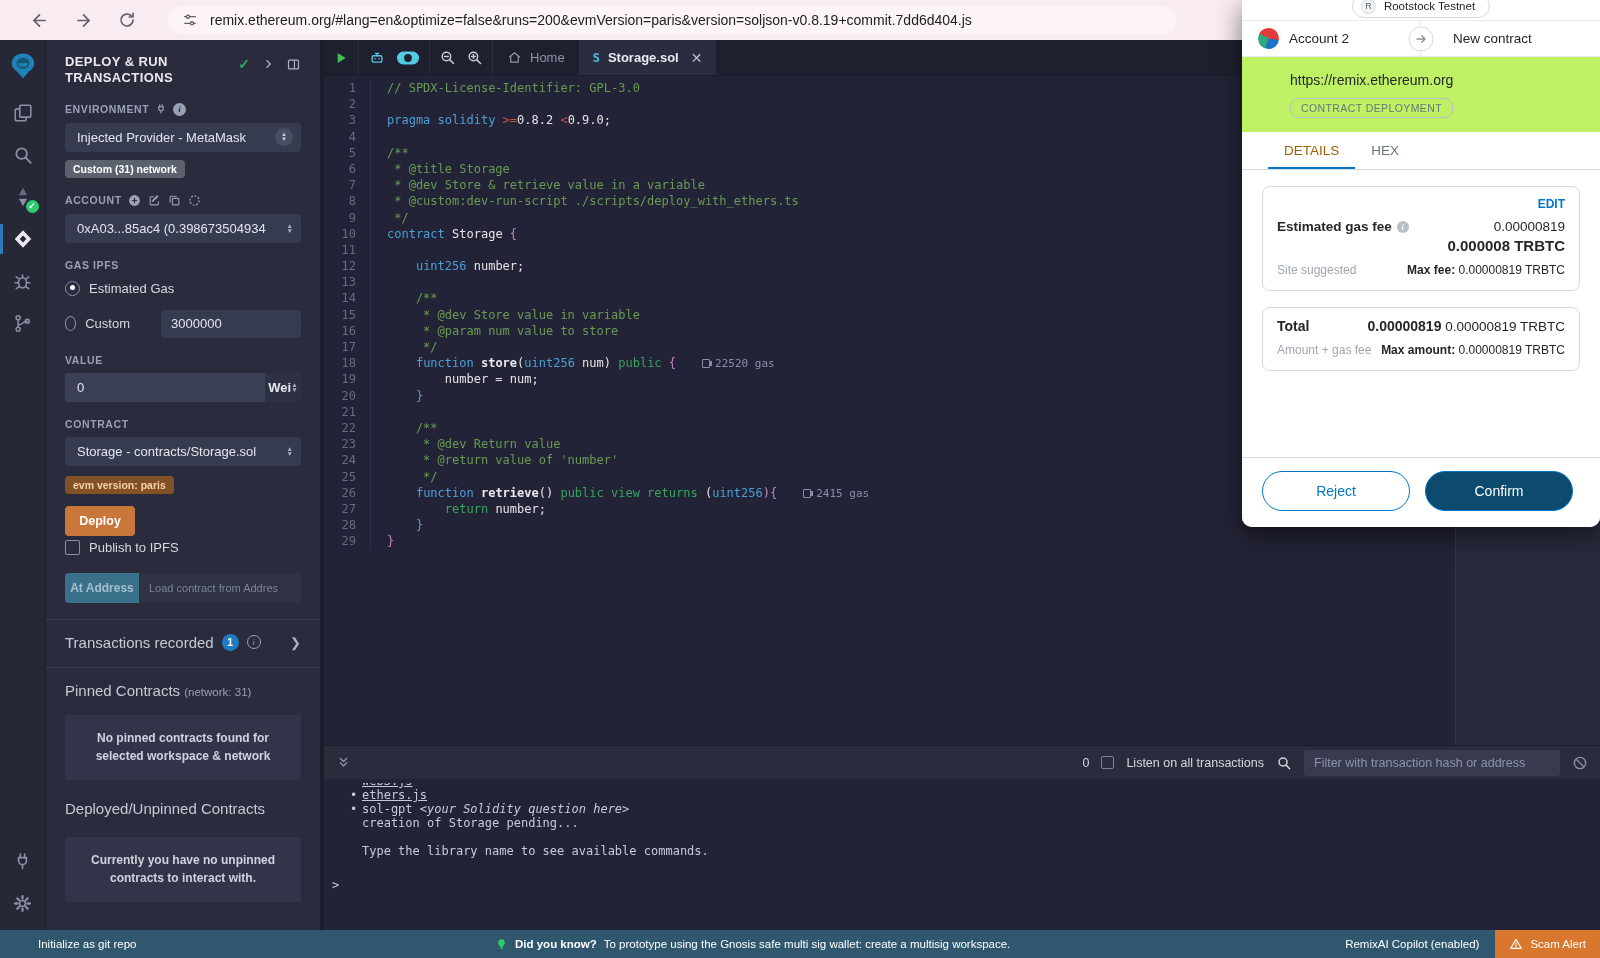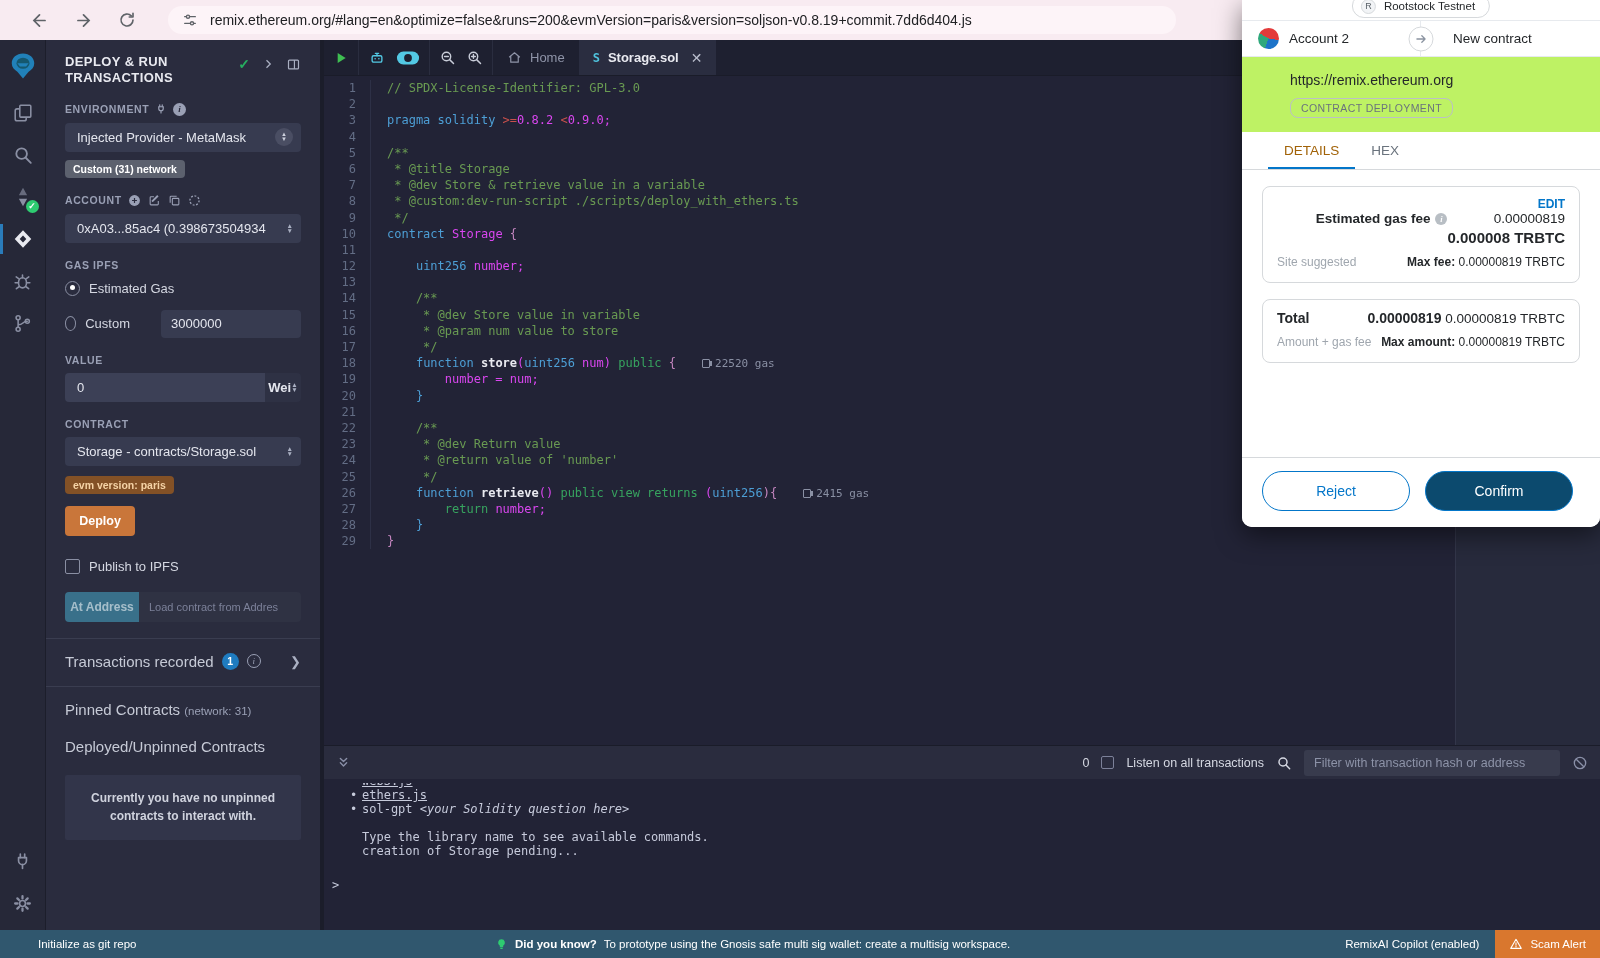--- a/index.html
+++ b/index.html
@@ -47,21 +47,21 @@
   .gas-input { width:140px; height:28px; background:#373b50; border:none; border-radius:4px; color:#e4e6ee;
     font-size:13px; padding:0 10px; margin-left:22px; font-family:"Liberation Sans",sans-serif; }
   .value-row { margin-top:7px; display:flex; height:29px; border-radius:4px; overflow:hidden; }
   .value-input { flex:1; background:#3c4056; border:none; color:#e4e6ee; font-size:13px; padding:0 12px; font-family:"Liberation Sans",sans-serif; }
   .unit-box { width:72px; background:#2e3144; display:flex; align-items:center; justify-content:center; 
     font-size:13px; font-weight:bold; color:#e4e6ee; }
   .evm-badge { display:inline-block; margin-top:10px; background:#835126; color:#f5d3a6; font-size:10.5px;
     font-weight:bold; border-radius:4px; padding:3px 8px; }
   #deploy-btn { display:block; margin-top:12px; width:70px; height:30px; background:#c9763a; color:#fff;
     border:none; border-radius:4px; font-size:12.5px; font-weight:bold; font-family:"Liberation Sans",sans-serif; }
-  .chk-row { display:flex; align-items:center; gap:9px; margin-top:23px; font-size:13px; color:#d5d8e2;text-align:right; }
+  .chk-row { display:flex; align-items:center; gap:9px; margin-top:4px; font-size:13px; color:#d5d8e2;text-align:right; }
   .chk { width:15px; height:15px; border:1.5px solid #8a8fa3; border-radius:2px; background:transparent; }
   .ataddr-row { display:flex; margin-top:18px; }
   #at-address-btn { width:88px; height:30px; background:#39708a; border:none; border-radius:4px 0 0 4px;
     color:rgba(255,255,255,.55); font-weight:bold; font-size:12px; font-family:"Liberation Sans",sans-serif; }
   #at-address-input { flex:1; height:30px; background:#2f3243; border:none; border-radius:0 4px 4px 0;
     color:#e4e6ee; font-size:11px; padding:0 10px; font-family:"Liberation Sans",sans-serif; }
   #at-address-input::placeholder { color:#7c8199; }
   .divider { height:1px; background:#3a3d50; margin:16px -19px 0 -19px; }
   #tx-recorded-row { display:flex; align-items:center; margin-top:14px; gap:8px; }
   #tx-recorded-label { font-size:15px; color:#c6cad6; }
@@ -85,21 +85,21 @@
   .tab.active { background:#2a2d40; color:#e9eaf0; }
   .tab .sol-glyph { color:#4fc3dd; font-weight:bold; font-size:12px; font-family:"DejaVu Sans Mono",monospace; }
   .tab .close-x { color:#b9bdcc; font-size:14px; margin-left:4px; }
   #code-area { position:absolute; top:37px; left:0; right:145px; bottom:185px; overflow:hidden; padding-top:3px; }
   #right-strip { position:absolute; top:37px; right:0; width:145px; bottom:185px; background:#272a3c; border-left:1px solid #33364a; }
   .code-line { display:flex; height:16.2px; line-height:16.2px; font-family:"DejaVu Sans Mono",monospace; font-size:12px; }
   .code-line .ln { width:46px; text-align:right; color:#636d85; flex:none; padding-right:14px; }
   .code-line .lc { white-space:pre; border-left:1px solid #2d3046; padding-left:16px; flex:1; color:#cfd2e0; }
   .tok-c { color:#699a52; } .tok-k { color:#4d9fd6; } .tok-o { color:#c9504c; }
   .tok-g { color:#37a35f; } .tok-f { color:#e9eaf0; font-weight:bold; } .tok-p { color:#c586c0; }
-  .tok-b { color:#4d9fd6; } .tok-w { color:#d946ef; }
+  .tok-b { color:#4d9fd6; } .tok-w { color:#e5e5e5; }
   .tok-gas { color:#8a90a4; font-size:11px; }
   .gas-icon { display:inline-block; width:8px; height:9px; border:1px solid #8a90a4; border-radius:1px;
     position:relative; margin:0 5px 0 26px; vertical-align:-1px; }
   .gas-icon::after { content:''; position:absolute; right:-3px; top:1px; width:2px; height:5px; background:#8a90a4; }
 
   
   #terminal { position:absolute; left:0; right:0; bottom:0; height:185px; background:#222336; }
   #term-header { height:34px; background:#2a2c3e; border-top:1px solid #1a1c29; display:flex; align-items:center; padding:0 12px; }
   #term-right { margin-left:auto; display:flex; align-items:center; gap:12px; }
   #listen-count { color:#d5d8e2; font-size:12.5px; }
@@ -149,21 +149,21 @@
   #mm-origin-section { background:#bef264; padding:15px 0 14px 48px; }
   #mm-origin { font-size:14px; color:#24272a; }
   #mm-type-badge { display:inline-block; margin-top:10px; border:1px solid #bbc0c5; border-radius:8px;
     padding:3px 10px; font-size:10.5px; letter-spacing:.4px; color:#6a737d; }
   #mm-tabs { display:flex; border-bottom:1px solid #d6d9dc; padding-left:26px; }
   .mm-tab { padding:11px 16px 9px 16px; font-size:13.5px; color:#6a737d; border-bottom:2px solid transparent; }
   .mm-tab.active { color:#a16207; border-bottom-color:#0376c9; }
   #mm-content { padding:16px 20px 0 20px; }
   .mm-card { border:1px solid #d6d9dc; border-radius:8px; padding:10px 14px 13px 14px; }
   #mm-edit { display:block; text-align:right; color:#0376c9; font-size:12px; font-weight:bold; }
-  .mm-fee-row { display:flex; justify-content:flex-end; margin-top:0; }
+  .mm-fee-row { display:flex; justify-content:space-between; margin-top:8px; }
   .mm-fee-label { font-size:13.5px; font-weight:bold; display:flex; align-items:flex-start; gap:5px; }
   .mm-i { width:12px; height:12px; border-radius:50%; background:#b8bec4; color:#fff; font-size:8.5px;
     font-style:italic; font-family:"Liberation Serif",serif; display:inline-flex; align-items:center; justify-content:center; margin-top:2px; }
   .mm-fee-vals { text-align:right; }
   .mm-fee-eth { font-size:13.5px; color:#24272a; }
   .mm-fee-cur { font-size:15px; font-weight:bold; margin-top:3px; }
   .mm-sub-row { display:flex; justify-content:space-between; margin-top:9px; font-size:12px; }
   .mm-gray { color:#9fa6ae; }
   .mm-maxlab { font-weight:bold; color:#24272a; }
   #mm-total-card { margin-top:16px; }
@@ -390,20 +390,21 @@
     <span id="tx-count">1</span>
     <span class="info-circle">i</span>
     <span class="chev-right">❯</span>
   </div>
 
   <div class="divider"></div>
   <div class="section-head">
     <span>Pinned Contracts</span>
     <small>(network: 31)</small>
   </div>
+  <div class="empty-box" style="margin-top:16px">No pinned contracts found for selected workspace &amp; network</div>
 
   <div class="section-head" style="margin-top:20px">Deployed/Unpinned Contracts</div>
   <div class="empty-box" style="margin-top:20px">Currently you have no unpinned contracts to interact with.</div>
 </div>
 
 <div id="main">
   <div id="editor-toolbar">
     <span class="tb-group">
       <svg width="16" height="16" viewBox="0 0 24 24">
           <path fill="#3fbf52" d="M7 4.5v15l12-7.5z"></path>
@@ -596,22 +597,22 @@
         </div>
       </div>
       <div class="term-li">
         <span class="blt">•</span>
           <span class="term-link">ethers.js</span>
       </div>
       <div class="term-li">
         <span class="blt">•</span>
           <span><span>sol-gpt </span><span class="hint-italic">&lt;your Solidity question here&gt;</span></span>
       </div>
+      <div class="term-info">creation of Storage pending...</div>
       <div class="term-info" style="margin-top:14px">Type the library name to see available commands.</div>
-      <div class="term-info">creation of Storage pending...</div>
       <div id="term-prompt">&gt;</div>
     </div>
   </div>
 </div>
 
 <div id="status-bar">
   <span id="status-left">Initialize as git repo</span>
   <span id="status-tip">
     <svg width="13" height="13" viewBox="0 0 24 24">
         <path fill="#2ecc71" d="M12 2.5a6.2 6.2 0 0 0-3.1 11.6V17h6.2v-2.9A6.2 6.2 0 0 0 12 2.5z"></path>

